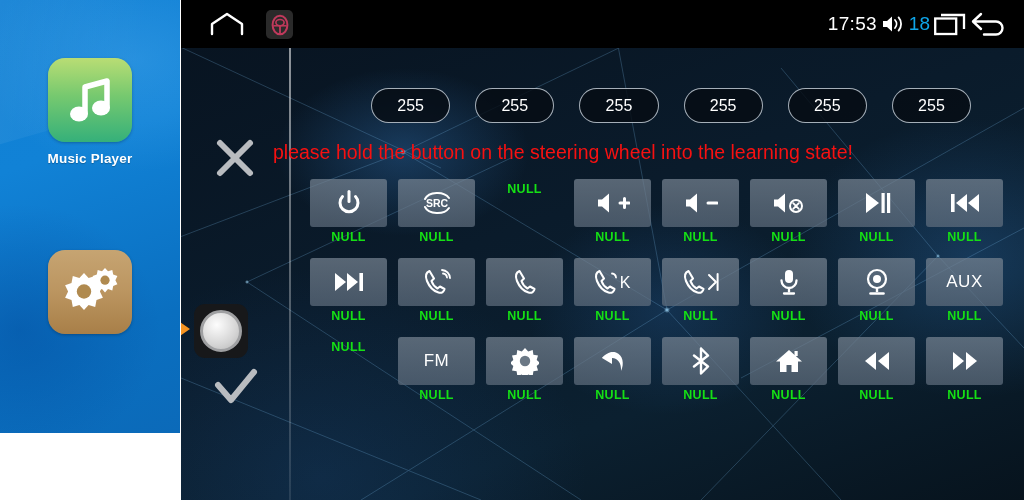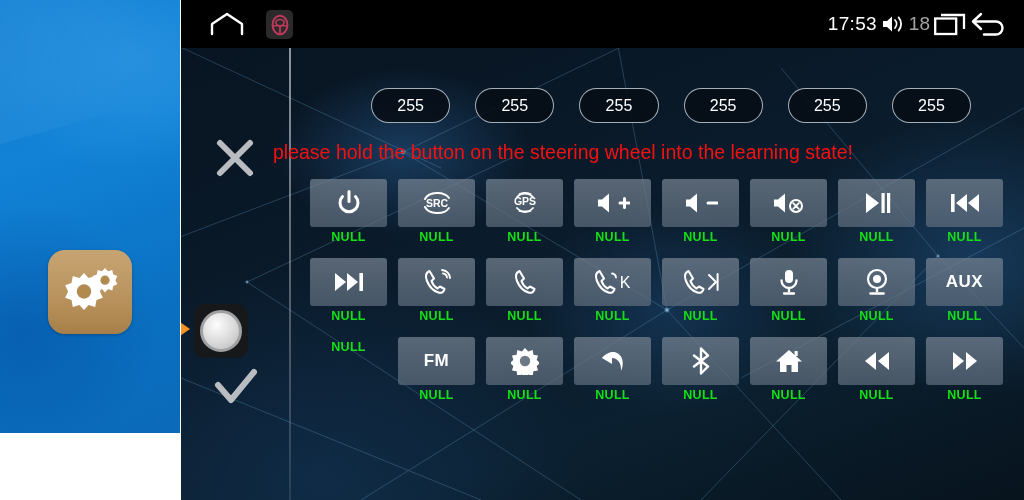--- a/index.html
+++ b/index.html
@@ -48,21 +48,21 @@
   .statusbar {
     position: absolute; left: 0; top: 0; width: 843px; height: 48px;
     background: #000000; z-index: 8;
   }
   .sb-home { position: absolute; left: 29px; top: 12px; }
   .sb-wheel { position: absolute; left: 85px; top: 10px; width: 27px; height: 29px;
               border-radius: 5px; background:#2a2a2a; display:flex; align-items:center; justify-content:center;}
   .sb-right { position: absolute; right: 18px; top: 0; height: 48px;
               display: flex; align-items: center; gap: 4px; }
   .sb-time { color: #fff; font-size: 19px; letter-spacing: .3px; }
-  .sb-vol  { color: #a3a3a3; font-size: 19px; }
+  .sb-vol  { color: #0ea5e9; font-size: 19px; }
 
   .panel {
     position: absolute; left: 0; top: 48px; width: 843px; height: 452px;
     background:
       radial-gradient(circle 3px at 222px 104px, rgba(170,225,255,.95), rgba(120,190,255,0) 100%),
       radial-gradient(circle 3px at 486px 262px, rgba(170,225,255,.9), rgba(120,190,255,0) 100%),
       radial-gradient(circle 2px at 66px 234px, rgba(170,225,255,.8), rgba(120,190,255,0) 100%),
       radial-gradient(circle 2px at 757px 208px, rgba(170,225,255,.8), rgba(120,190,255,0) 100%),
       radial-gradient(ellipse 180px 120px at 222px 104px, rgba(60,140,220,.30), rgba(0,0,0,0) 70%),
       radial-gradient(ellipse 200px 150px at 486px 262px, rgba(50,120,200,.22), rgba(0,0,0,0) 70%),
@@ -114,30 +114,42 @@
     width: 77px; height: 48px; border-radius: 3px;
     background: linear-gradient(180deg, rgba(118,131,145,.72), rgba(96,110,126,.70));
     display: flex; align-items: center; justify-content: center;
     color: #ffffff;
     text-align: center;
   }
   .btn-label {
     margin-top: 3px; text-align: center; color: #15e015;
     font-size: 12.5px; font-weight: bold; letter-spacing: .3px;
   }
-  .txt-ico { font-size: 17px; font-weight: bold; letter-spacing: .5px; }
+  .txt-ico { font-size: 17px; font-weight: normal; letter-spacing: .5px; }
   svg { display: block; }
 </style>
 </head>
 <body>
 
 <div id="root">
 
   <div class="launcher">
 
+    <div class="app app-music">
+      <div class="app-tile tile-music">
+        <span>
+          <svg width="46" height="48" viewBox="0 0 46 48">
+            <path d="M18 38 L18 11 L40 5 L40 32" fill="none" stroke="#ffffff" stroke-width="5.5" stroke-linejoin="round"></path>
+            <ellipse cx="12" cy="38" rx="9" ry="7.6" fill="#ffffff"></ellipse>
+            <ellipse cx="34" cy="32" rx="9" ry="7.6" fill="#ffffff"></ellipse>
+          </svg>
+        </span>
+      </div>
+      <div class="app-label">Music Player</div>
+    </div>
 
     <div class="app app-settings">
       <div class="app-tile tile-settings">
         <span>
           <svg width="56" height="52" viewBox="0 0 56 52">
             <g fill="#ffffff">
               <path d="M22 7 l4.6 5.0 6.6 -1.9 1.3 6.8 6.4 2.4 -3.0 6.2 3.0 6.2 -6.4 2.4 -1.3 6.8 -6.6 -1.9 -4.6 5.0 -4.6 -5.0 -6.6 1.9 -1.3 -6.8 -6.4 -2.4 3.0 -6.2 -3.0 -6.2 6.4 -2.4 1.3 -6.8 6.6 1.9z"></path>
               <circle cx="22" cy="25.5" r="7.2" fill="#b08a4f"></circle>
               <path d="M43 2 l3.0 3.3 4.3 -1.3 0.9 4.5 4.2 1.6 -2.0 4.1 2.0 4.1 -4.2 1.6 -0.9 4.5 -4.3 -1.3 -3.0 3.3 -3.0 -3.3 -4.3 1.3 -0.9 -4.5 -4.2 -1.6 2.0 -4.1 -2.0 -4.1 4.2 -1.6 0.9 -4.5 4.3 1.3z"></path>
               <circle cx="43" cy="14.2" r="4.6" fill="#b08a4f"></circle>
@@ -261,29 +273,20 @@
             <div class="btn">
               <svg width="30" height="26" viewBox="0 0 30 26">
                 <text x="15" y="17" fill="#fff" font-size="10.5" font-weight="bold" text-anchor="middle" font-family="Liberation Sans, sans-serif">SRC</text>
                 <path d="M3 9 A13 9 0 0 1 27 8" fill="none" stroke="#fff" stroke-width="2" stroke-linecap="round"></path>
                 <path d="M3 17 A13 9 0 0 0 27 18" fill="none" stroke="#fff" stroke-width="2" stroke-linecap="round"></path>
               </svg>
             </div>
             <div class="btn-label">NULL</div>
           </div>
           <div class="cell">
-            <div class="btn">
-              <svg width="28" height="28" viewBox="0 0 28 28">
-                <text x="14" y="16" fill="#fff" font-size="10.5" font-weight="bold" text-anchor="middle" font-family="Liberation Sans, sans-serif">GPS</text>
-                <path d="M6 8 A11 11 0 0 1 22 8" fill="none" stroke="#fff" stroke-width="1.8" stroke-linecap="round"></path>
-                <path d="M8.5 5 A15 15 0 0 1 19.5 5" fill="none" stroke="#fff" stroke-width="1.8" stroke-linecap="round"></path>
-                <path d="M6 19 A11 11 0 0 0 22 19" fill="none" stroke="#fff" stroke-width="1.8" stroke-linecap="round"></path>
-                <path d="M8.5 22 A15 15 0 0 0 19.5 22" fill="none" stroke="#fff" stroke-width="1.8" stroke-linecap="round"></path>
-              </svg>
-            </div>
             <div class="btn-label">NULL</div>
           </div>
           <div class="cell">
             <div class="btn">
               <svg width="34" height="24" viewBox="0 0 34 24">
                 <path d="M2 8.5 L6 8.5 L13 2.5 L13 21.5 L6 15.5 L2 15.5 Z" fill="#fff"></path>
                 <path d="M24 12 L33 12 M28.5 7.5 L28.5 16.5" stroke="#fff" stroke-width="3" stroke-linecap="round"></path>
               </svg>
             </div>
             <div class="btn-label">NULL</div>

